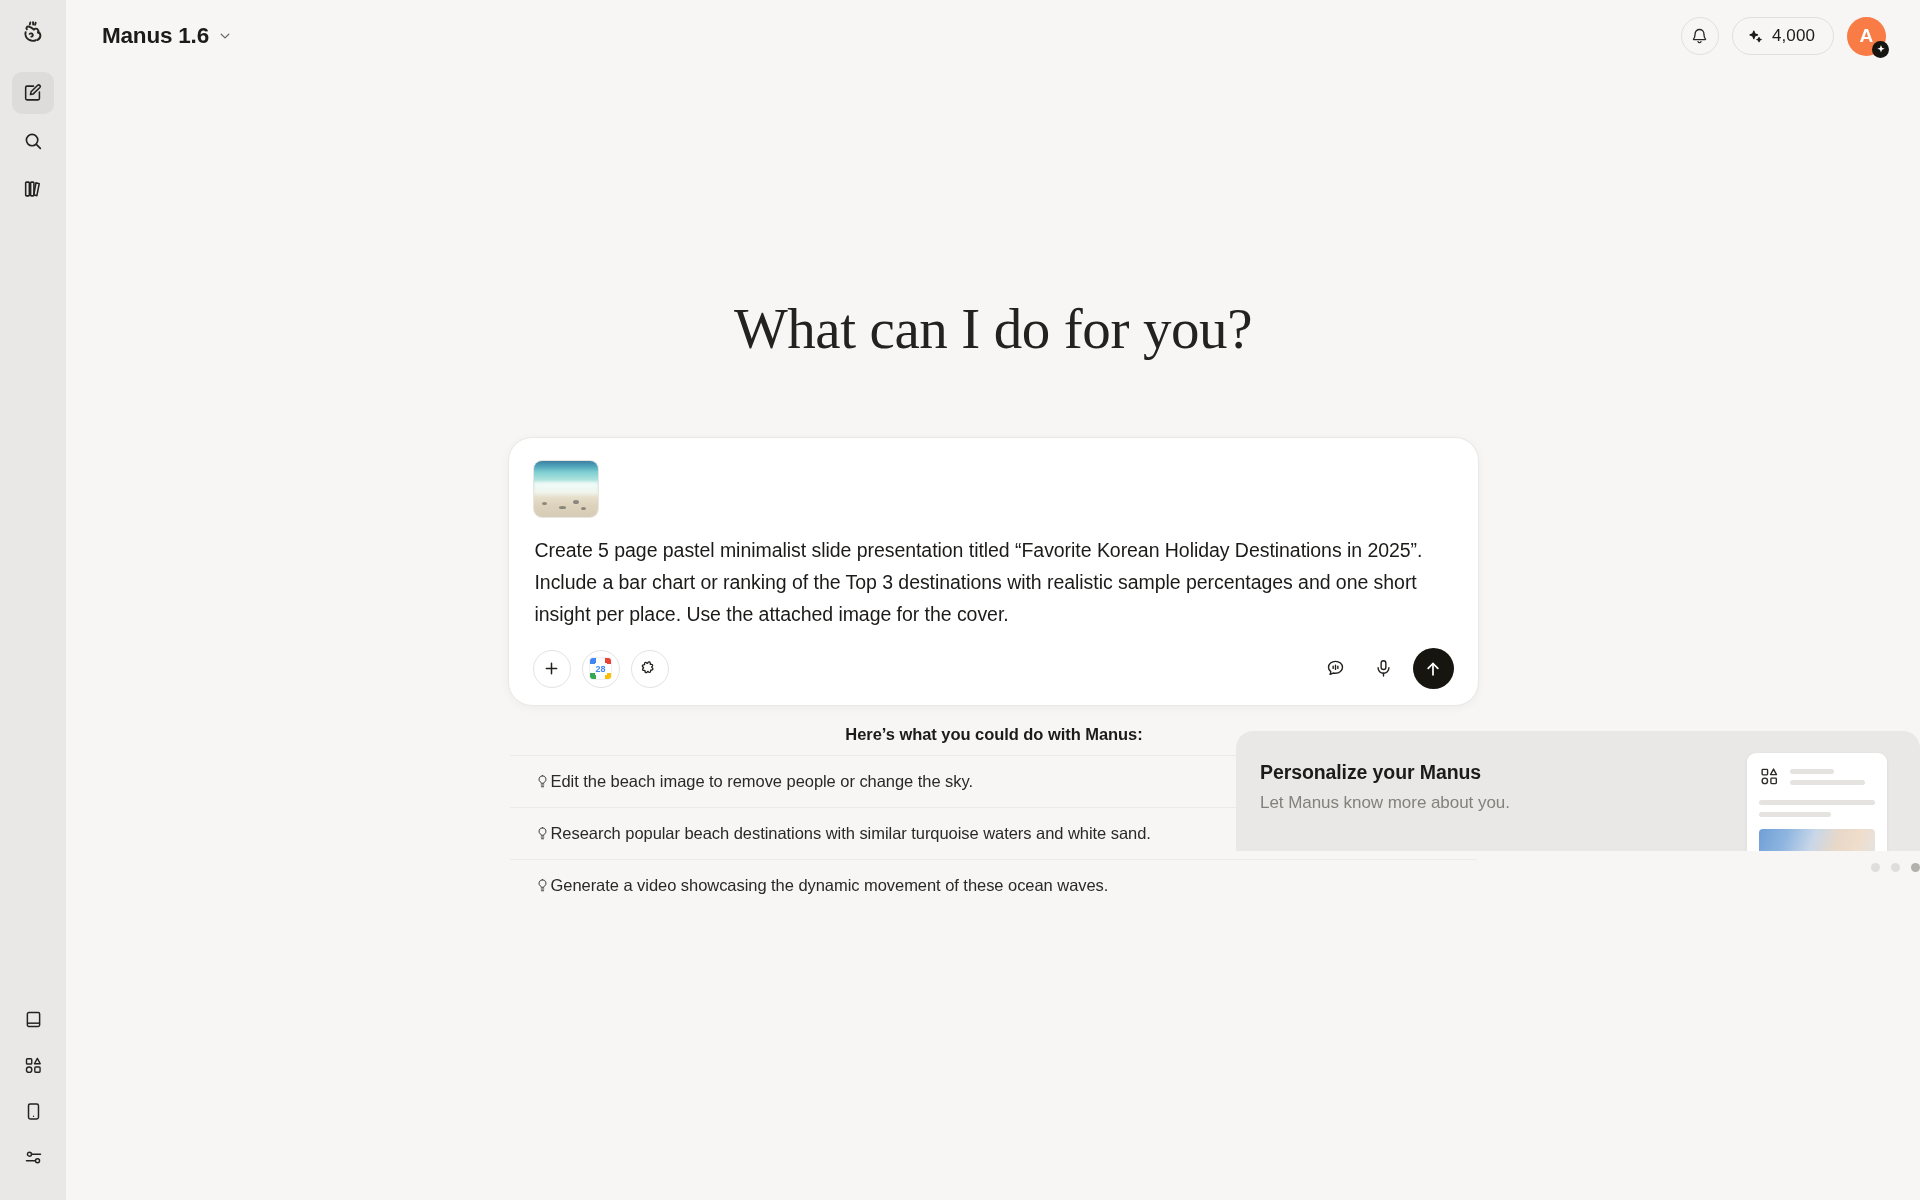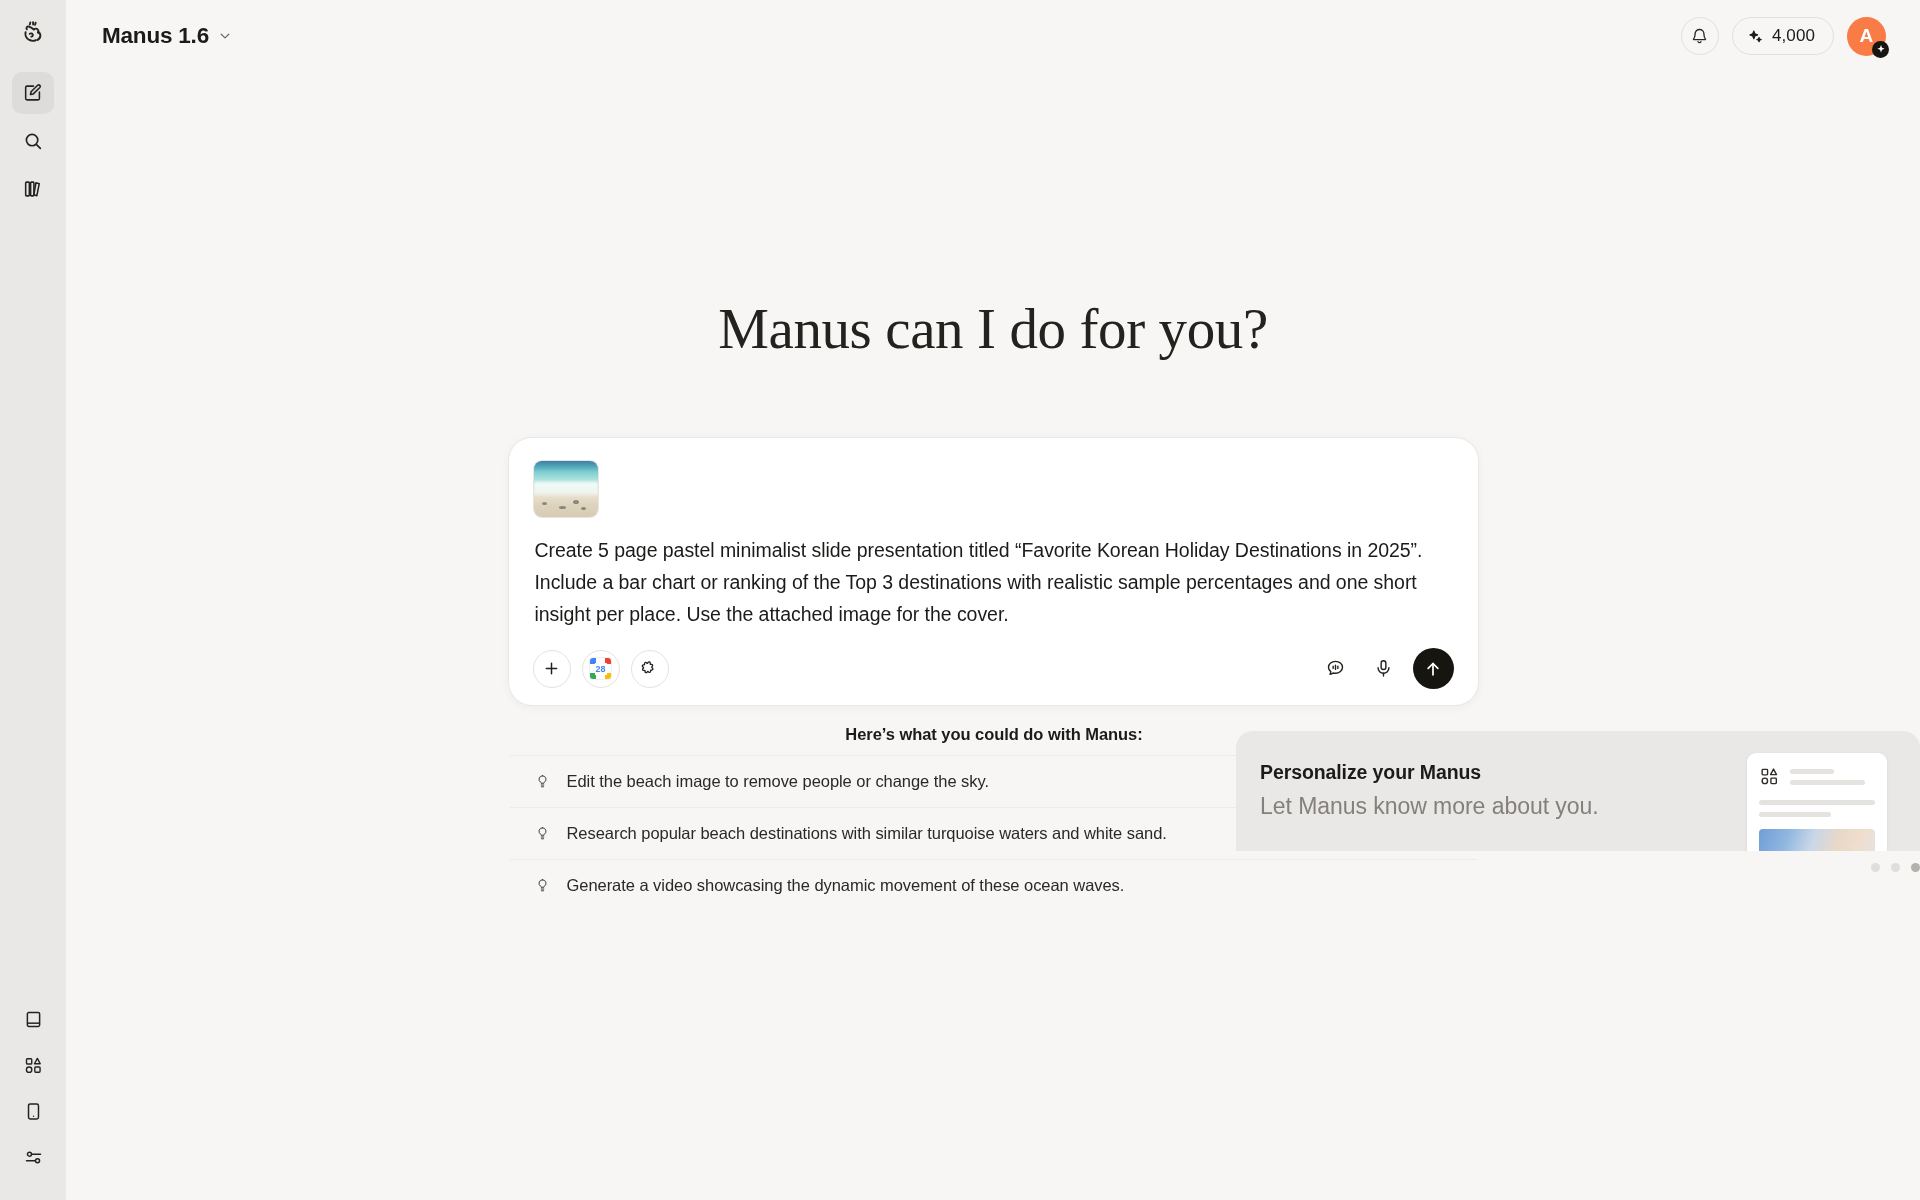--- a/index.html
+++ b/index.html
@@ -358,21 +358,21 @@
     align-items: center;
     justify-content: center;
     border-radius: 6px;
     cursor: pointer;
     color: #6c6a66;
   }
 
   .sugg-item {
     display: flex;
     align-items: center;
-    gap: 16px;
+    gap: 0;
     height: 52px;
     padding: 0 24px;
     cursor: pointer;
     border-top: 1px solid #EDEBE8;
   }
   .sugg-item:first-of-type { border-top: none; }
   .sugg-icon {
     flex-shrink: 0;
     width: 17px;
     height: 17px;
@@ -409,21 +409,21 @@
     cursor: pointer;
   }
   .promo-title {
     font-size: 19.5px;
     font-weight: 700;
     color: #1c1b19;
     letter-spacing: -0.1px;
   }
   .promo-sub {
     margin-top: 9px;
-    font-size: 23px;
+    font-size: 17px;
     color: #84817c;
     letter-spacing: -0.05px;
   }
   .promo-preview {
     position: absolute;
     right: 33px;
     top: 22px;
     width: 140px;
     height: 136px;
     background: #fff;
@@ -574,21 +574,21 @@
               <path d="M12 2.5l2.4 6.3 6.3 2.4-6.3 2.4L12 20.5l-2.4-6.9-6.3-2.4 6.3-2.4z"></path>
             </svg>
           </div>
         </div>
 
       </div>
     </header>
 
     <div class="content">
 
-      <h1 class="headline">Manus can I do for you?</h1>
+      <h1 class="headline">What can I do for you?</h1>
 
       <section class="composer">
 
         <div class="attachment-row">
           <div class="attachment-thumb">
             <div class="beach-sky"></div>
             <div class="beach-foam"></div>
             <div class="beach-spot" style="left:14%;top:74%;width:5px;height:3px;"></div>
             <div class="beach-spot" style="left:40%;top:80%;width:7px;height:3px;"></div>
             <div class="beach-spot" style="left:62%;top:70%;width:6px;height:4px;"></div>

